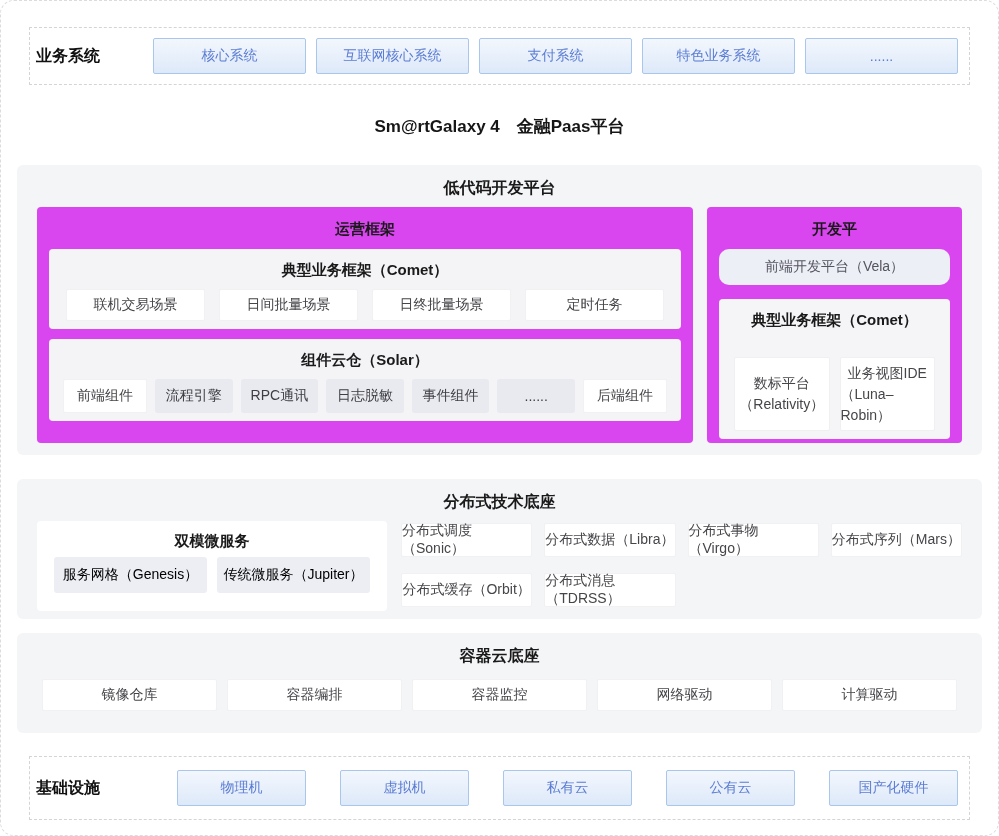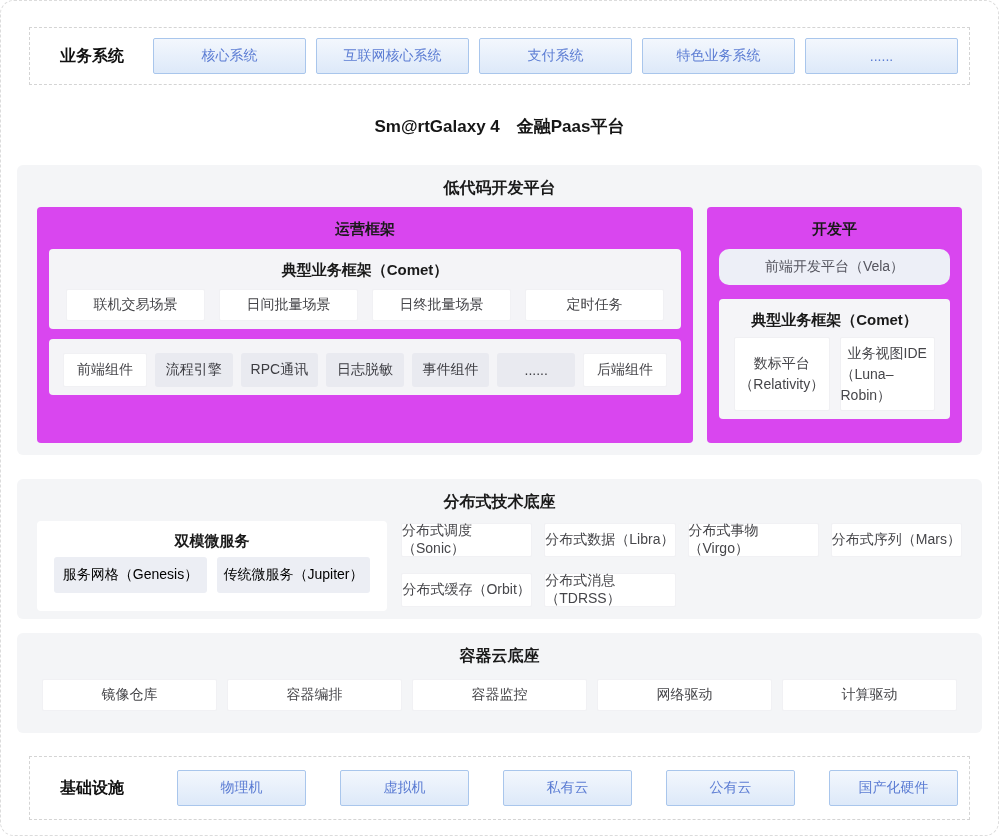--- a/index.html
+++ b/index.html
@@ -10,21 +10,21 @@
     border:1px dashed #dcdcdc;border-radius:14px;overflow:hidden;
   }
   
   .dashed-row{
     display:flex;align-items:center;
     border:1px dashed #d4d4d4;
     margin:26px 28px 0;height:58px;padding:0 6px;
   }
   .dashed-row.infra{margin-top:23px;height:64px;gap:24px;}
   .row-label{
-    width:112px;flex:none;text-align:center;
+    width:112px;flex:none;
     font-size:16px;font-weight:700;color:#111;
   }
   .blue-btn{
     flex:1;margin:0 5px;height:36px;
     display:flex;align-items:center;justify-content:center;
     background:linear-gradient(180deg,#f3f7fd 0%,#dde9f9 100%);
     border:1px solid #a9c6ec;border-radius:2px;
     color:#5b7cd3;font-size:14px;
   }
   .main-title{
@@ -68,21 +68,21 @@
     font-size:14px;color:#3d3d42;
   }
   .solar-row .gray-chip{flex:1;height:34px;margin:0 4px;}
   
   .vela-box{
     margin-top:8px;height:36px;background:#edeff7;border-radius:10px;
     display:flex;align-items:center;justify-content:center;
     font-size:14px;color:#55555f;
   }
   .dev-comet{margin-top:14px;background:#f5f5f8;border-radius:4px;padding:8px 10px;}
-  .dev-comet-row{display:flex;margin-top:4px;}
+  .dev-comet-row{display:flex;margin-top:24px;}
   .two-line-card{
     flex:1;margin:0 5px;height:74px;
     background:#fff;border:1px solid #f0f0f3;border-radius:2px;
     display:flex;flex-direction:column;align-items:center;justify-content:center;
     font-size:14px;color:#46464a;line-height:21px;
   }
   
   .distributed{margin-top:24px;height:140px;padding:0 20px;}
   .distributed-body{display:flex;margin-top:8px;}
   .dual-card{
@@ -129,20 +129,21 @@
           <div class="sub-title">典型业务框架（Comet）</div>
           <div class="chip-row comet-row">
             <div class="white-chip">联机交易场景</div>
             <div class="white-chip">日间批量场景</div>
             <div class="white-chip">日终批量场景</div>
             <div class="white-chip">定时任务</div>
           </div>
         </div>
 
         <div class="gray-sub">
+          <div class="sub-title">组件云仓（Solar）</div>
           <div class="chip-row solar-row">
             <div class="white-chip">前端组件</div>
             <div class="gray-chip">流程引擎</div>
             <div class="gray-chip">RPC通讯</div>
             <div class="gray-chip">日志脱敏</div>
             <div class="gray-chip">事件组件</div>
             <div class="gray-chip">......</div>
             <div class="white-chip">后端组件</div>
           </div>
         </div>

